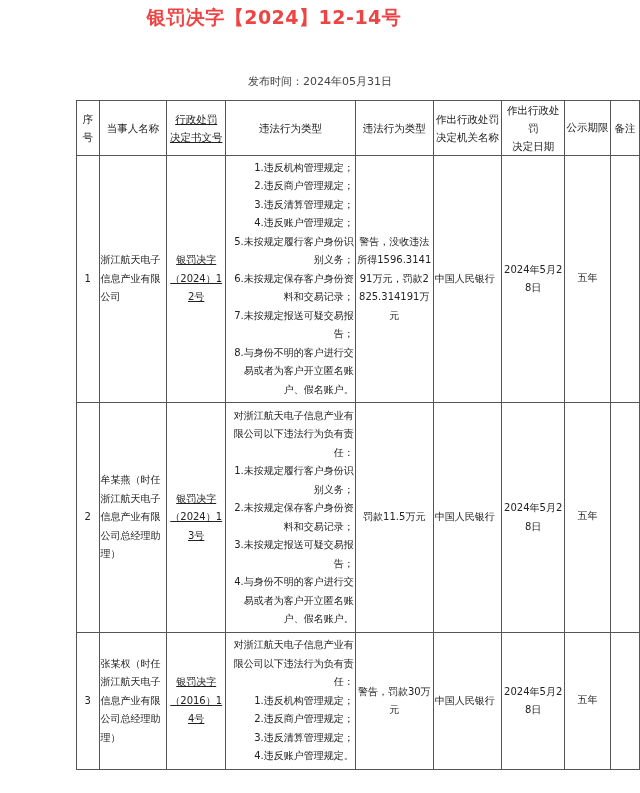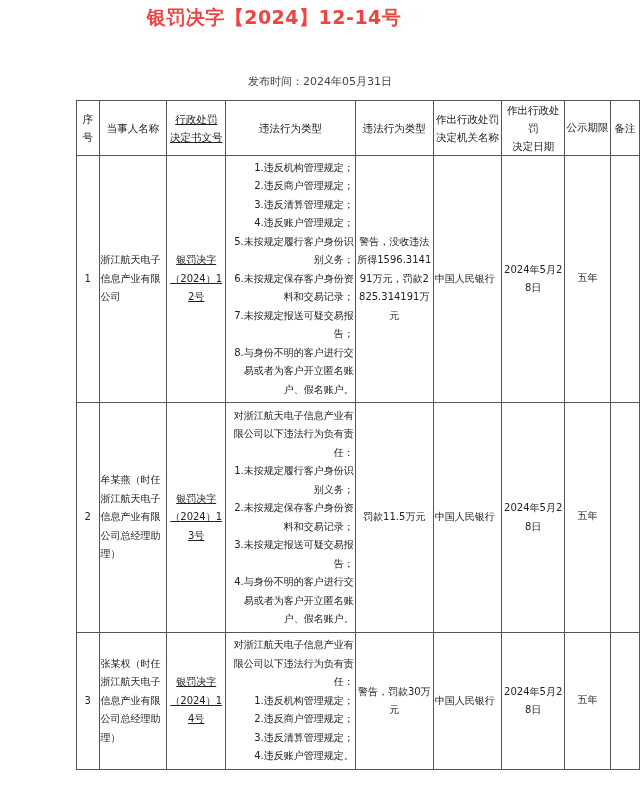--- a/index.html
+++ b/index.html
@@ -137,21 +137,21 @@
       </td>
       <td class="c-content">罚款11.5万元</td>
       <td class="c-org">中国人民银行</td>
       <td class="c-date">2024年5月28日</td>
       <td class="c-period">五年</td>
       <td class="c-note"></td>
     </tr>
     <tr class="row3">
       <td class="c-seq">3</td>
       <td class="c-name">张某权（时任浙江航天电子信息产业有限公司总经理助理）</td>
-      <td class="c-doc">银罚决字（2024）14号</td>
+      <td class="c-doc">银罚决字（2016）14号</td>
       <td class="c-type">
         <span class="line">对浙江航天电子信息产业有限公司以下违法行为负有责任：</span>
         <span class="line">1.违反机构管理规定；</span>
         <span class="line">2.违反商户管理规定；</span>
         <span class="line">3.违反清算管理规定；</span>
         <span class="line">4.违反账户管理规定。</span>
       </td>
       <td class="c-content">警告，罚款30万元</td>
       <td class="c-org">中国人民银行</td>
       <td class="c-date">2024年5月28日</td>

